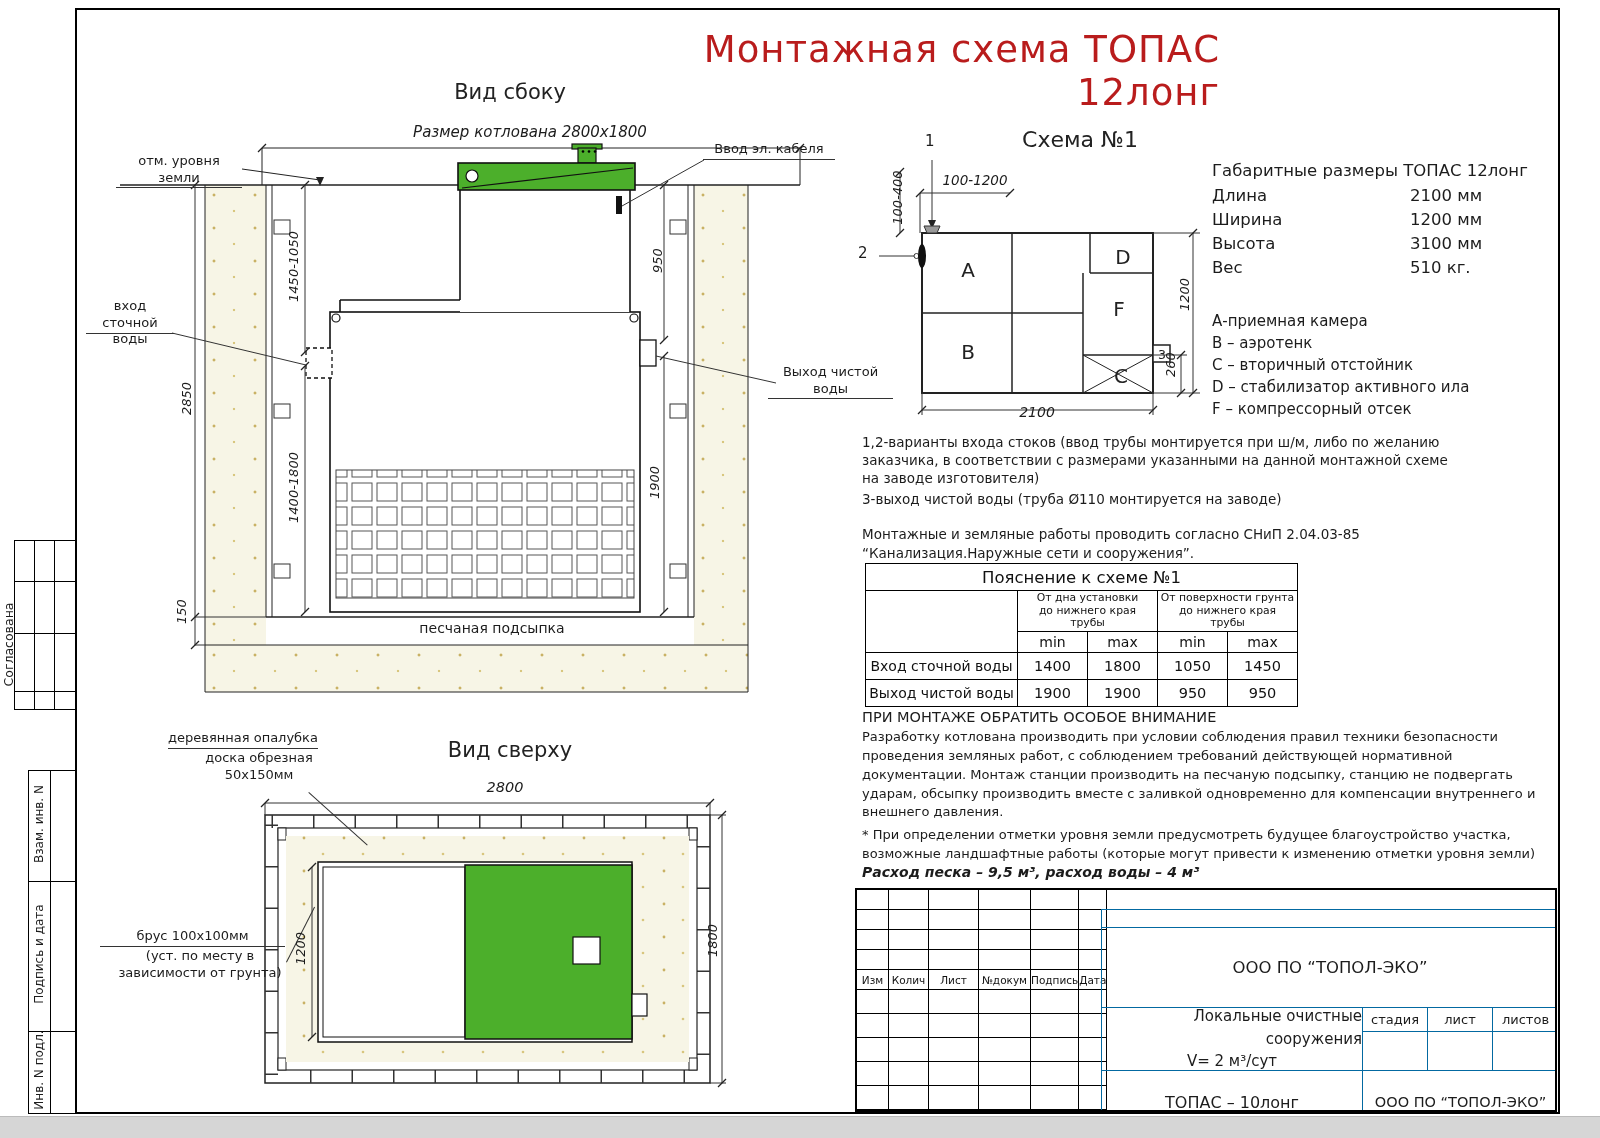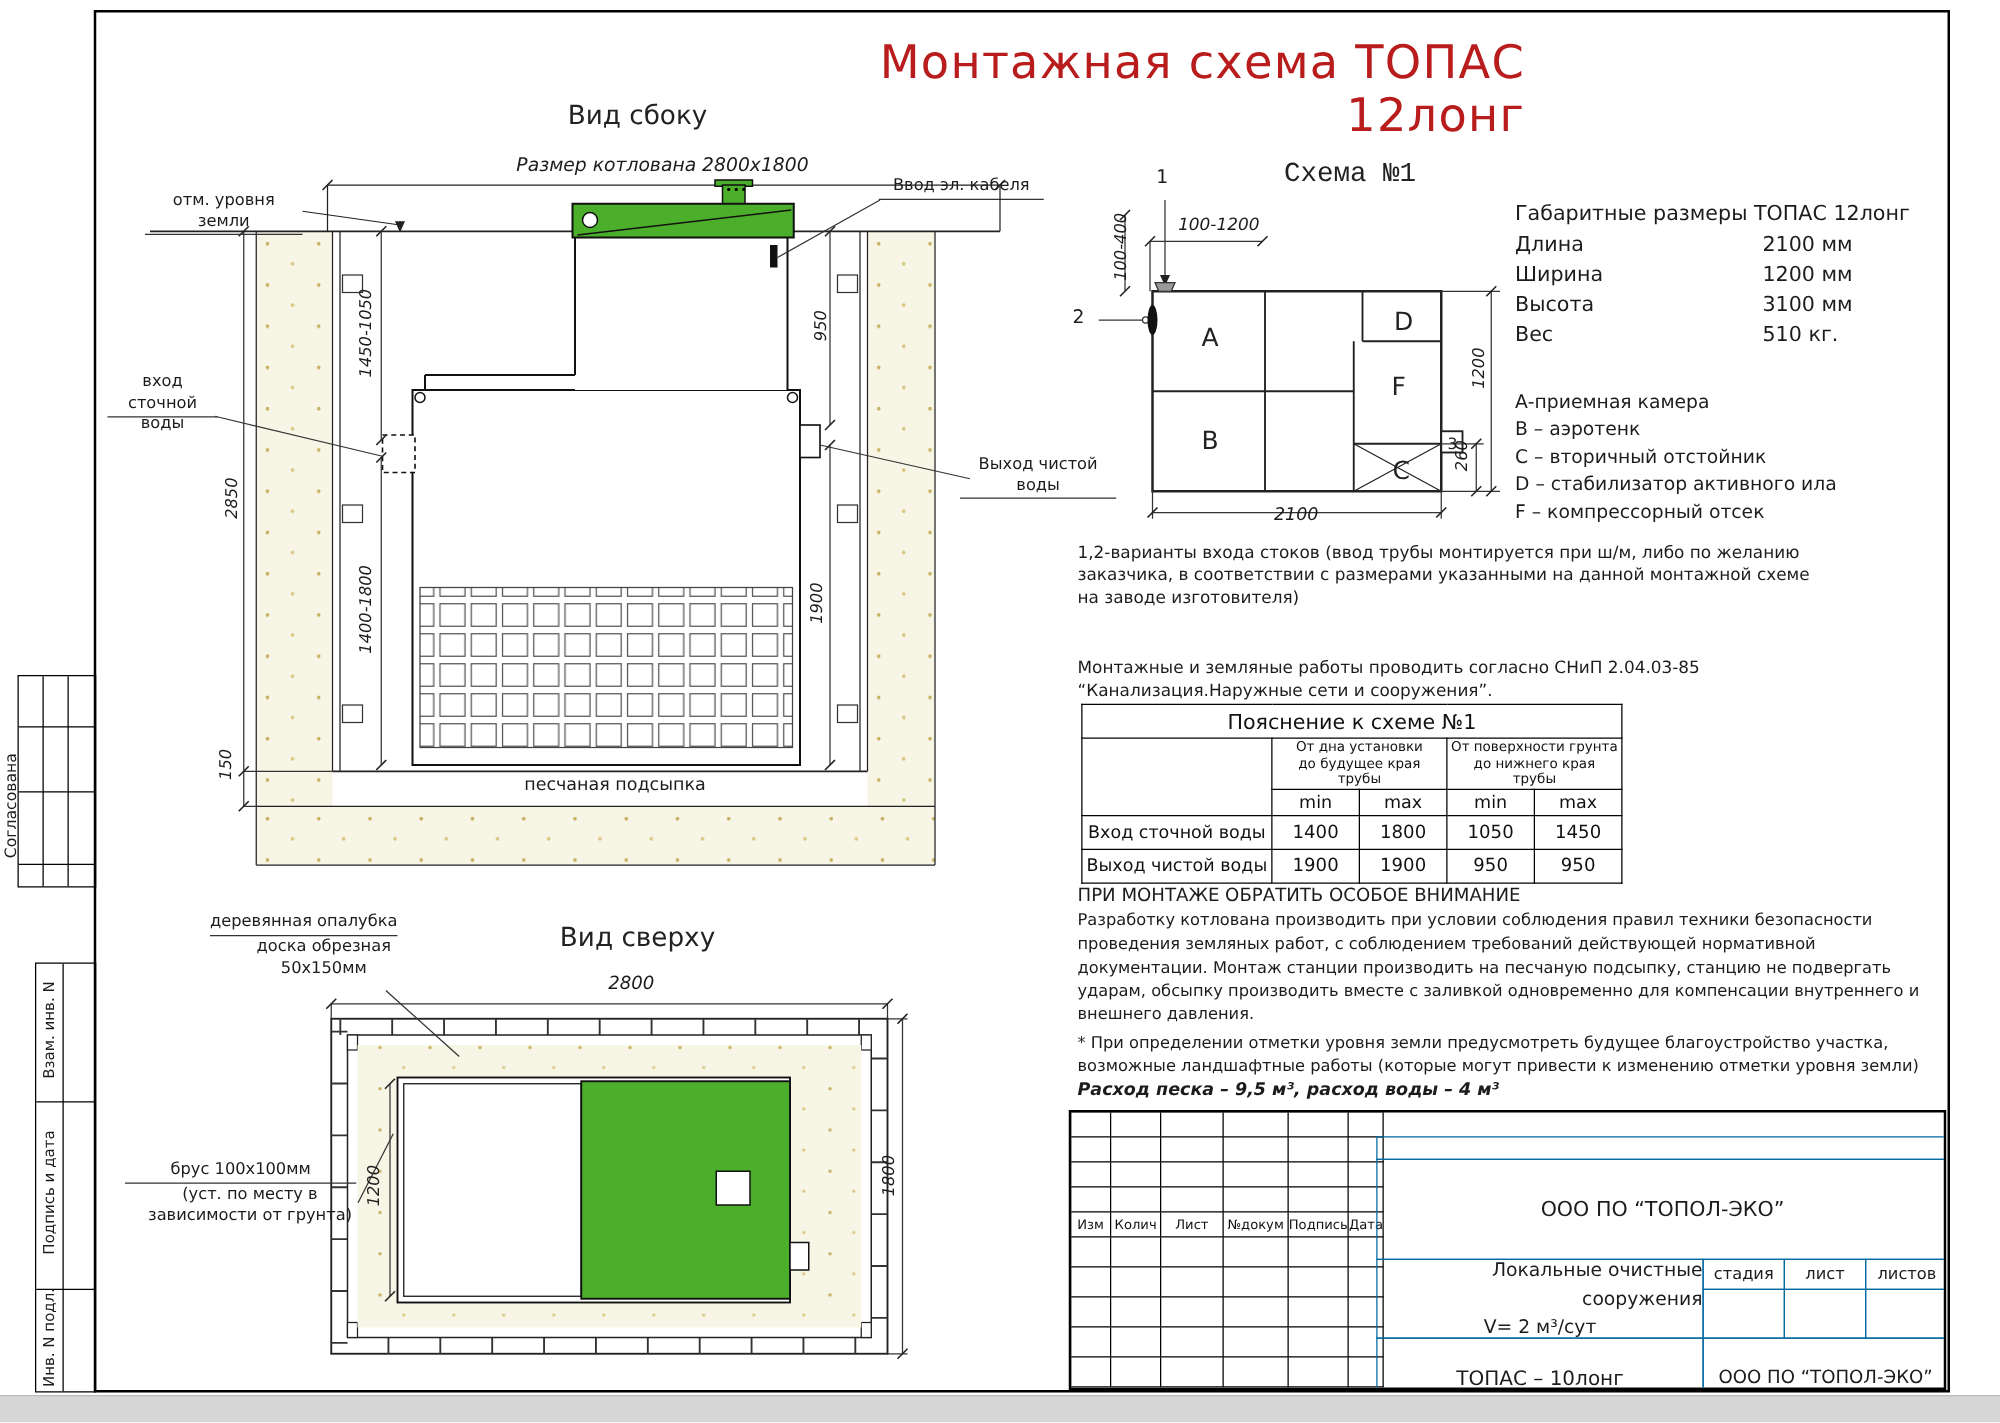--- a/index.html
+++ b/index.html
@@ -202,21 +202,21 @@
         <line x1="151" y1="67" x2="159" y2="59"></line>
       <line x1="334" y1="107" x2="342" y2="99"></line>
         <line x1="334" y1="267" x2="342" y2="259"></line>
       <line x1="322" y1="229" x2="330" y2="221"></line>
         <line x1="322" y1="267" x2="330" y2="259"></line>
       <line x1="63" y1="284" x2="71" y2="276"></line>
         <line x1="294" y1="284" x2="302" y2="276"></line>
     </g>
   </svg>
 
-  <div class="subtitle" style="left:1000px;top:127px;width:160px;font-size:22px;font-family:Liberation Mono, monospace;">Схема №1</div>
+  <div class="subtitle" style="left:1000px;top:127px;width:160px;font-size:22px;">Схема №1</div>
   <div class="lbl" style="left:925px;top:132px;font-size:15px;">1</div>
   <div class="lbl" style="left:858px;top:244px;font-size:15px;">2</div>
   <div class="lbl c" style="left:1156px;top:347px;width:12px;font-size:12.5px;">3</div>
   <div class="lbl c i" style="left:930px;top:172px;width:90px;font-size:13.5px;">100-1200</div>
   <div class="vdim" style="left:864px;top:190px;width:66px;">100-400</div>
   <div class="vdim" style="left:1161px;top:287px;width:46px;">1200</div>
   <div class="vdim" style="left:1152px;top:357px;width:36px;">260</div>
   <div class="lbl c i" style="left:992px;top:404px;width:90px;font-size:14px;">2100</div>
   <div class="chamber" style="left:957px;top:258px;">A</div>
   <div class="chamber" style="left:957px;top:340px;">B</div>
@@ -236,39 +236,40 @@
 
   <div class="lbl" style="left:1212px;top:312px;font-size:15px;">А-приемная камера</div>
   <div class="lbl" style="left:1212px;top:334px;font-size:15px;">В – аэротенк</div>
   <div class="lbl" style="left:1212px;top:356px;font-size:15px;">С – вторичный отстойник</div>
   <div class="lbl" style="left:1212px;top:378px;font-size:15px;">D – стабилизатор активного  ила</div>
   <div class="lbl" style="left:1212px;top:400px;font-size:15px;">F  – компрессорный отсек</div>
 
   <div class="lbl" style="left:862px;top:434px;width:600px;font-size:13.5px;line-height:1.33;">1,2-варианты входа  стоков (ввод трубы монтируется при ш/м, либо по желанию
 заказчика, в соответствии с размерами указанными на данной монтажной схеме
 на заводе изготовителя)</div>
+  <div class="lbl" style="left:862px;top:491px;width:600px;font-size:13.5px;">3-выход чистой воды (труба Ø110 монтируется на заводе)</div>
   <div class="lbl" style="left:862px;top:525px;width:600px;font-size:13.5px;line-height:1.4;">Монтажные и земляные работы проводить согласно СНиП 2.04.03-85
 “Канализация.Наружные сети и сооружения”.</div>
 
   <table class="exp">
     <colgroup>
         <col style="width:152px">
         <col style="width:70px">
         <col style="width:70px">
         <col style="width:70px">
         <col style="width:70px">
       </colgroup>
     <tbody>
         <tr>
           <td colspan="5" class="cap">Пояснение к схеме №1</td>
         </tr>
     <tr>
       <td rowspan="2"></td>
       <td colspan="2" class="grp">От дна установки
-до будущее края трубы</td>
+до нижнего края трубы</td>
       <td colspan="2" class="grp">От поверхности грунта
 до нижнего края трубы</td>
     </tr>
     <tr>
       <td class="mm">min</td>
       <td class="mm">max</td>
       <td class="mm">min</td>
       <td class="mm">max</td>
     </tr>
     <tr>

